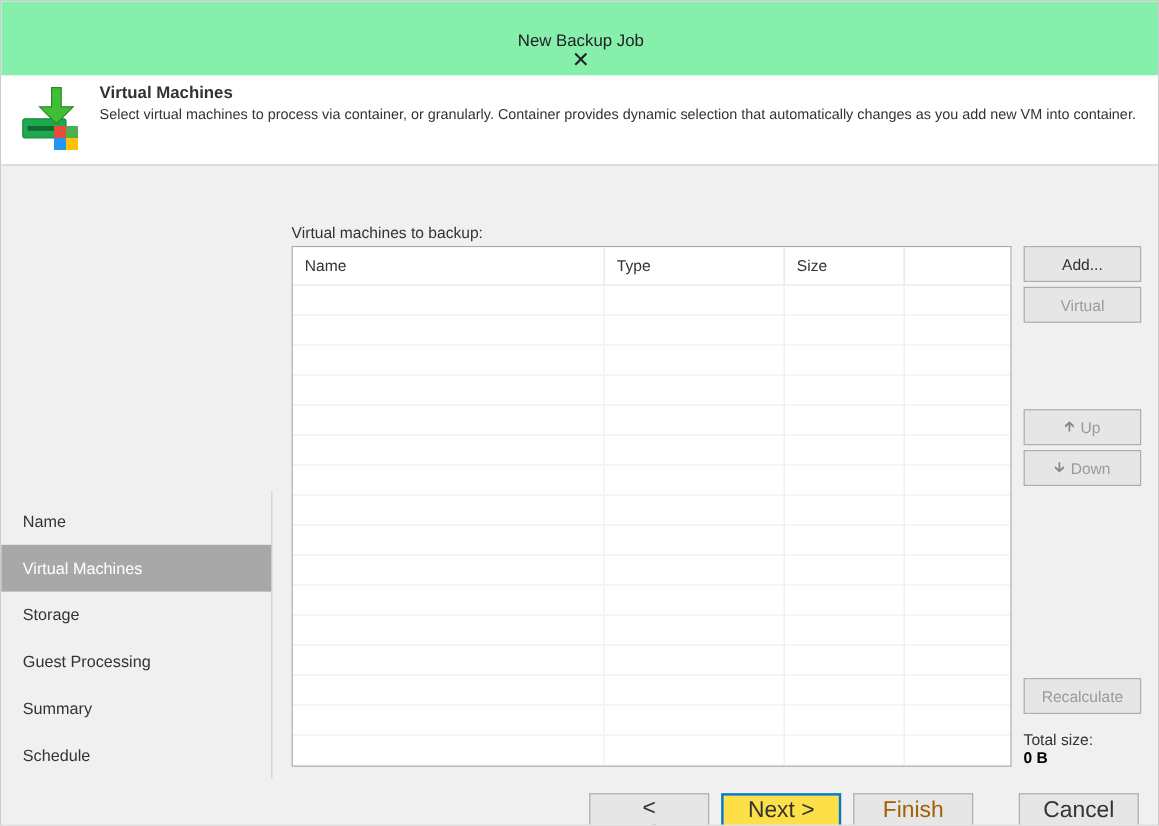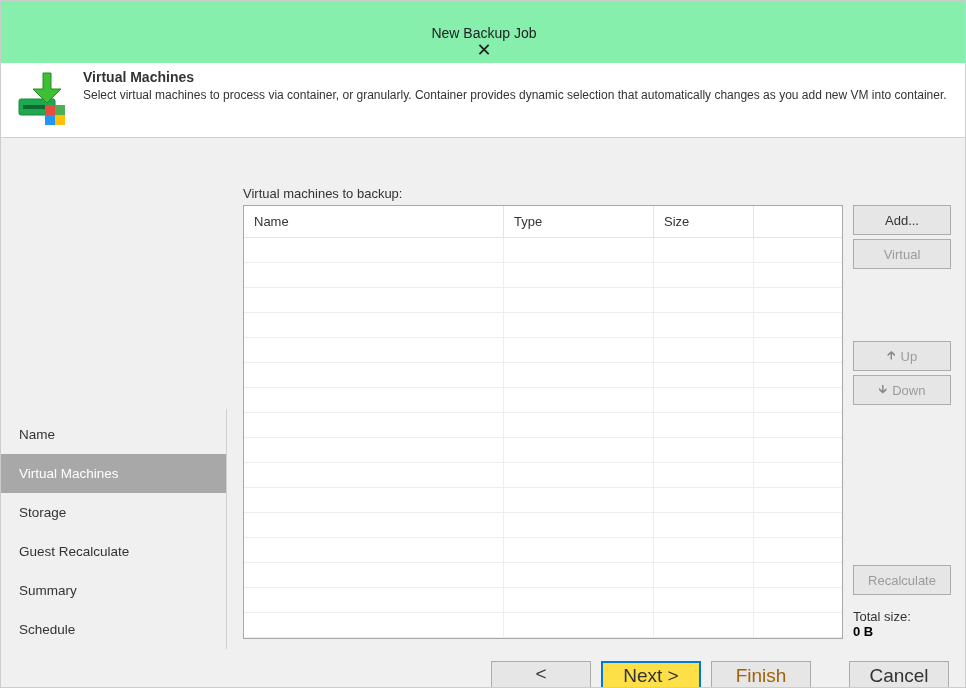--- a/index.html
+++ b/index.html
@@ -219,21 +219,21 @@
     <div class="header-title">Virtual Machines</div>
     <div class="header-desc">Select virtual machines to process via container, or granularly. Container provides dynamic selection that automatically changes as you add new VM into container.</div>
   </div>
 </div>
 
 <div class="body">
   <div class="sidebar">
     <div class="sidebar-item">Name</div>
     <div class="sidebar-item selected">Virtual Machines</div>
     <div class="sidebar-item">Storage</div>
-    <div class="sidebar-item">Guest Recalculate</div>
+    <div class="sidebar-item">Guest Processing</div>
     <div class="sidebar-item">Summary</div>
     <div class="sidebar-item">Schedule</div>
   </div>
 
   <div class="content">
     <div class="content-label">Virtual machines to backup:</div>
     <div class="content-row">
       <div class="table-wrap">
         <div class="table-head">
           <div class="th col-name">Name</div>

